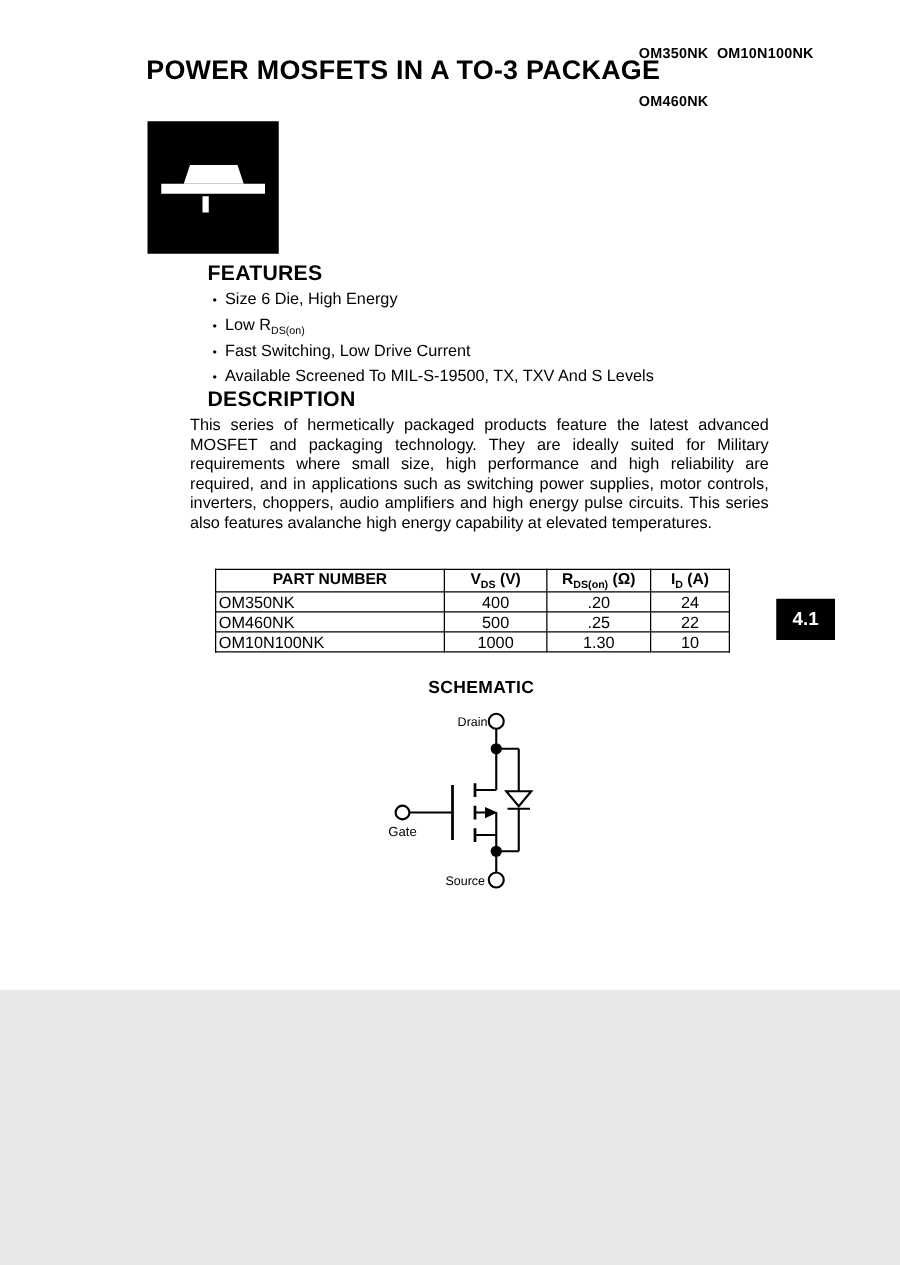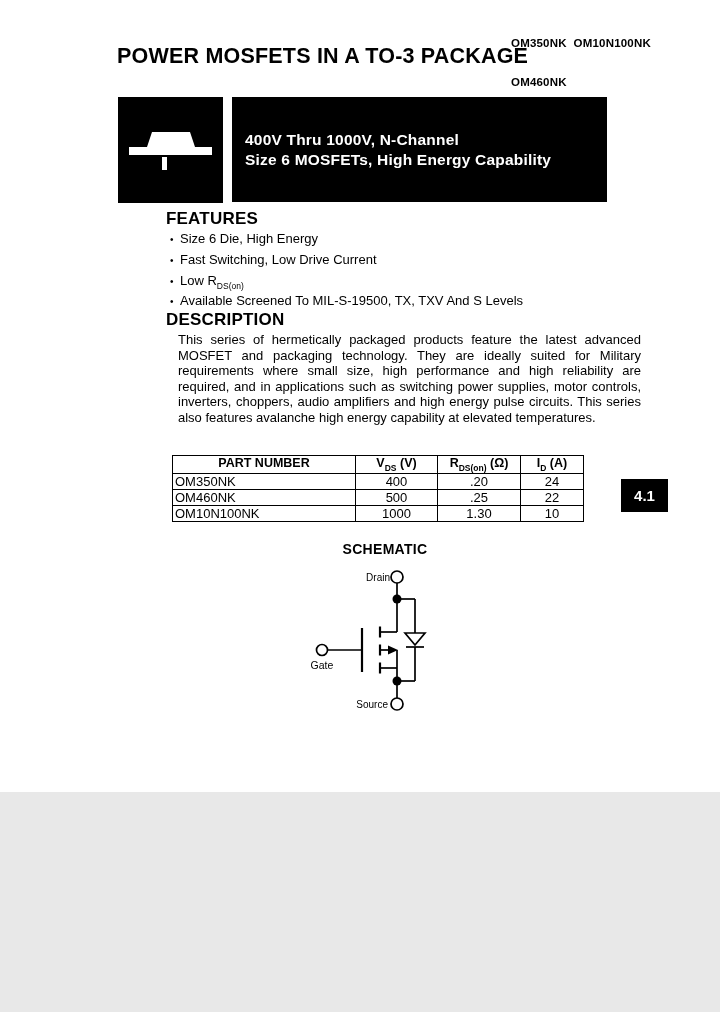--- a/index.html
+++ b/index.html
@@ -35,21 +35,21 @@
     font-size:17px; font-weight:bold; letter-spacing:0.2px; white-space:nowrap;
   }
   .features-list { left:166px; top:231px; list-style:none; }
   .features-list li {
     font-size:13px; line-height:15.2px; white-space:nowrap;
   }
   .features-list .blt { display:inline-block; width:14px; padding-left:4px; font-size:10px; }
   sub { font-size:8.5px; letter-spacing:0; }
 
   .desc {
-    left:178px; top:332px; width:463px;
+    left:152px; top:332px; width:463px;
     font-size:13px; line-height:15.6px; text-align:justify;
   }
 
   table.ratings {
     left:172px; top:455px; position:absolute;
     border-collapse:collapse; table-layout:fixed;
     font-size:13px;
   }
   table.ratings th, table.ratings td {
     border:1.5px solid #000; height:16px; padding:0 2px;
@@ -82,30 +82,26 @@
   <div class="abs title">POWER MOSFETS IN A TO-3 PACKAGE</div>
 
   <div class="abs pkgbox">
     <svg width="105" height="106" viewBox="0 0 105 106">
       <polygon points="29,50 34,35 72,35 77,50" fill="#fff"></polygon>
       <rect x="11" y="50" width="83" height="8" fill="#fff"></rect>
       <rect x="44" y="60" width="5" height="13" fill="#fff"></rect>
     </svg>
   </div>
 
-  <div class="abs banner">
-    <div>400V Thru 1000V, N-Channel</div>
-    <div>Size 6 MOSFETs, High Energy Capability</div>
-  </div>
 
   <h2 class="abs sect" style="left:166px; top:209px;">FEATURES</h2>
   <ul class="abs features-list">
     <li><span class="blt">•</span><span>Size 6 Die, High Energy</span><sub></sub></li>
+    <li><span class="blt">•</span><span>Low R</span><sub>DS(on)</sub></li>
     <li><span class="blt">•</span><span>Fast Switching, Low Drive Current</span><sub></sub></li>
-    <li><span class="blt">•</span><span>Low R</span><sub>DS(on)</sub></li>
     <li><span class="blt">•</span><span>Available Screened To MIL-S-19500, TX, TXV And S Levels</span><sub></sub></li>
   </ul>
 
   <h2 class="abs sect" style="left:166px; top:310px;">DESCRIPTION</h2>
   <p class="abs desc">This series of hermetically packaged products feature the latest advanced MOSFET and packaging technology.  They are ideally suited for Military requirements where small size, high performance and high reliability are required, and in applications such as switching power supplies, motor controls, inverters, choppers, audio amplifiers and high energy pulse circuits.  This series also features avalanche high energy capability at elevated temperatures.</p>
 
 
   <table class="ratings">
     <colgroup>
         <col style="width:183px">

